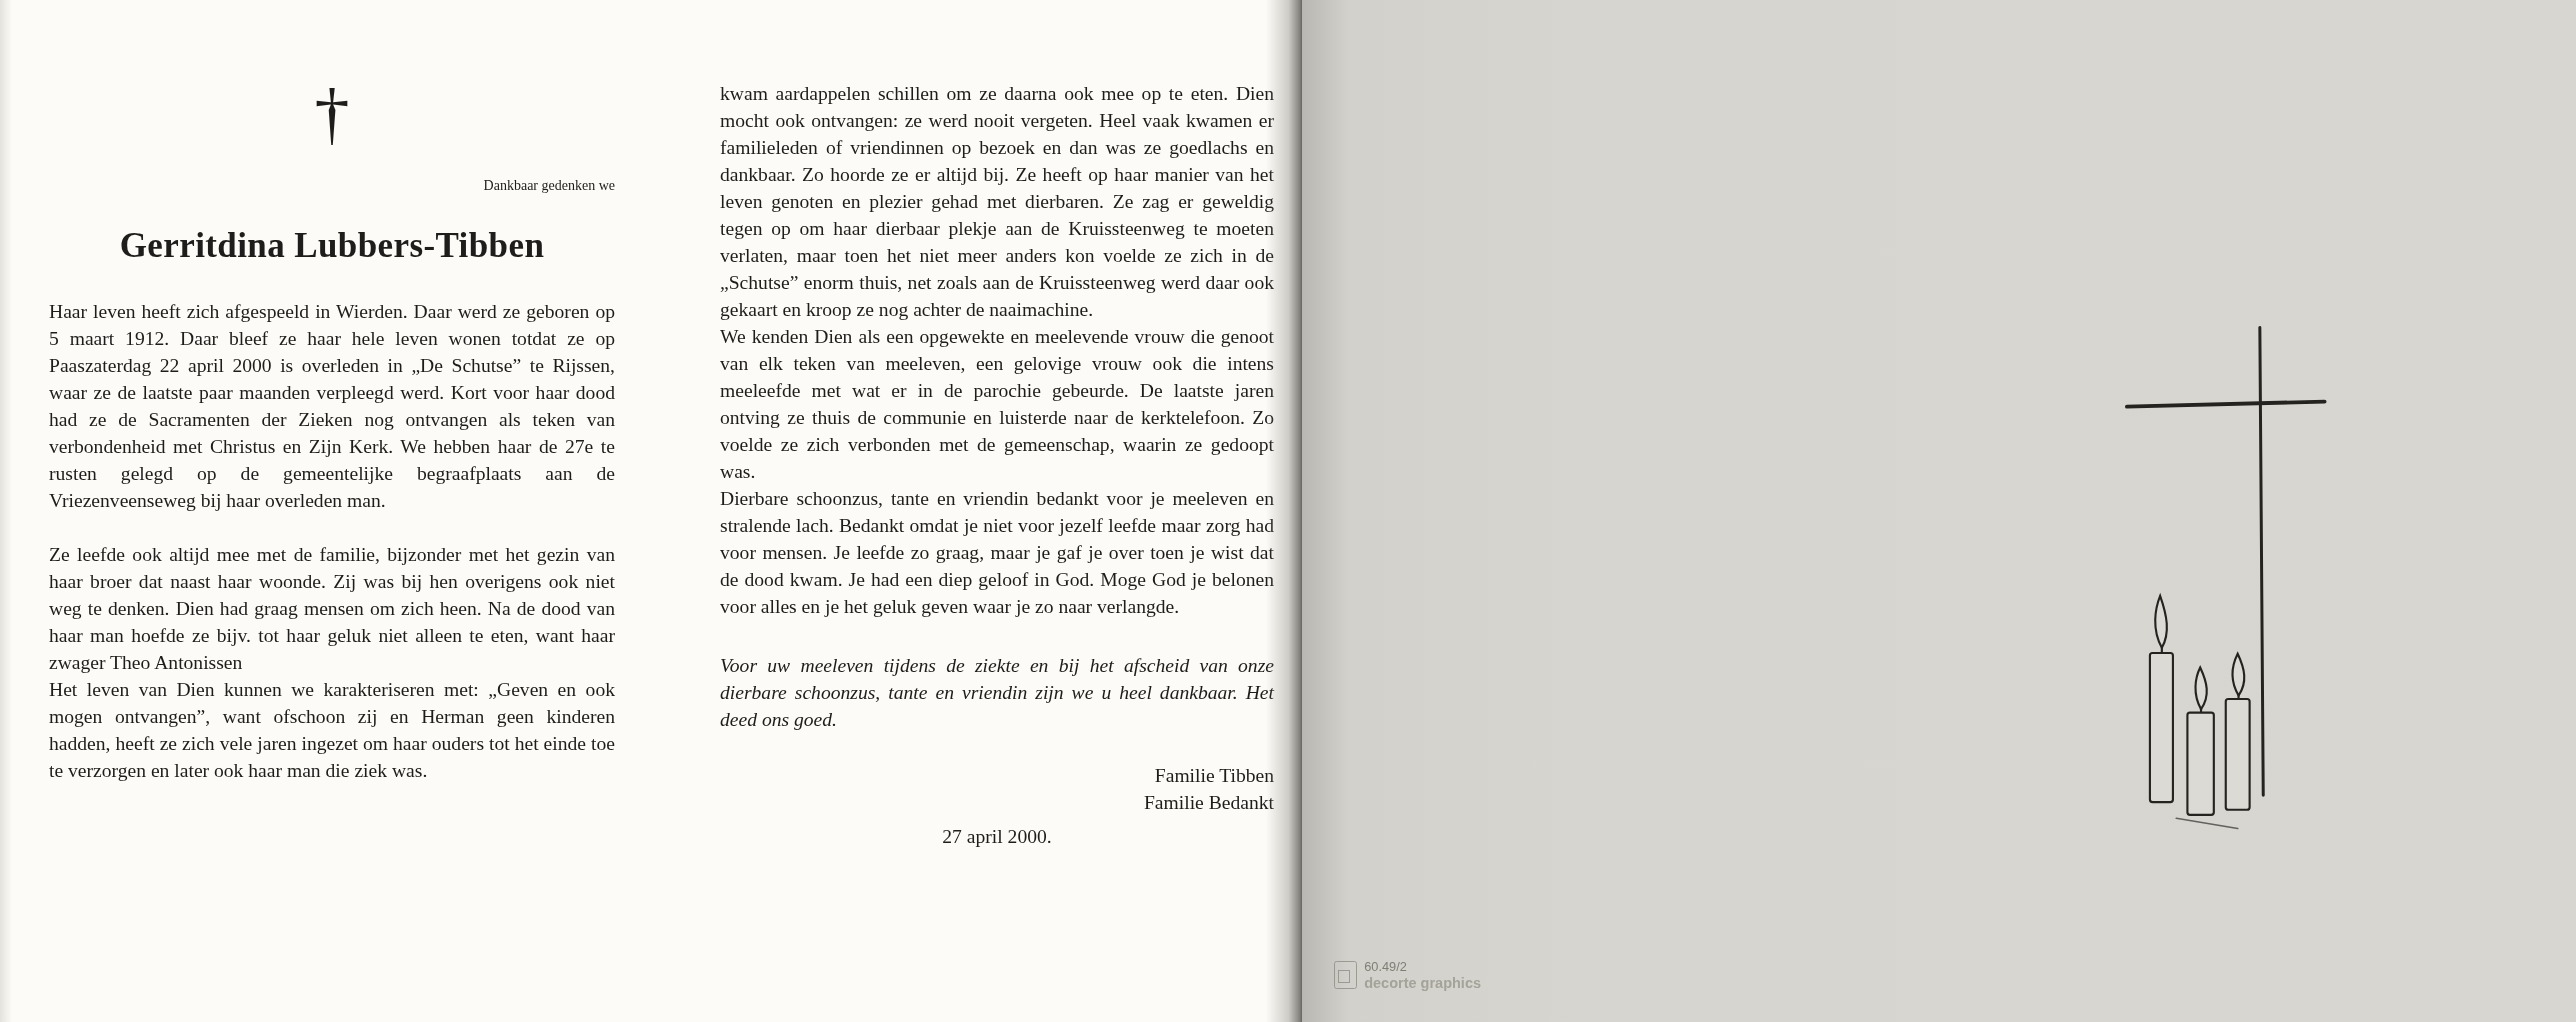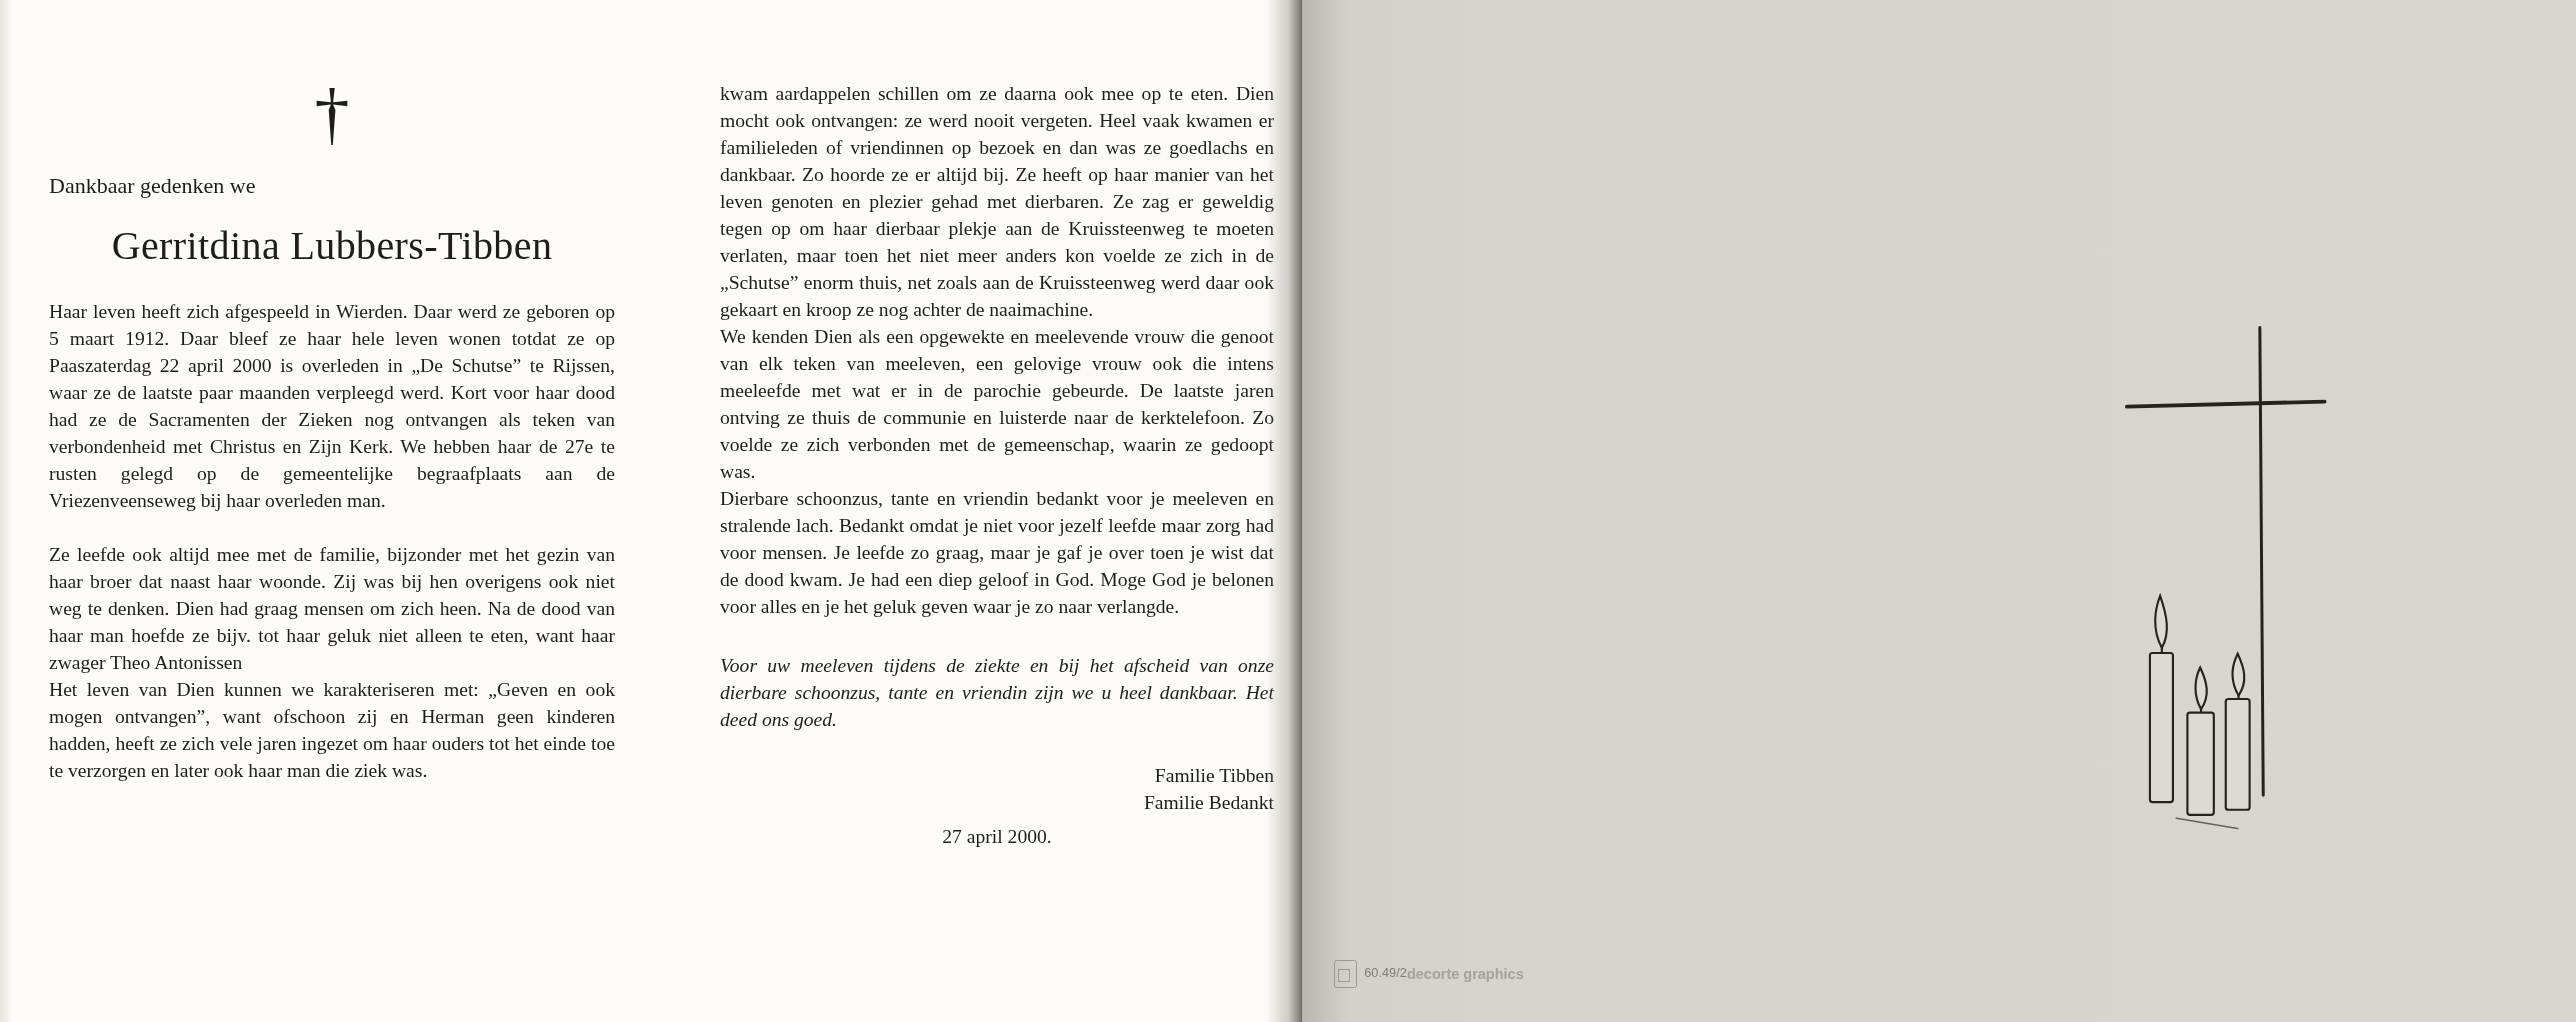--- a/index.html
+++ b/index.html
@@ -24,43 +24,43 @@
   
   .page-right{
     position:absolute;left:1302px;top:0;width:1274px;height:1023px;
     background:linear-gradient(to right,#b9b7b1 0px,#d3d1cb 47px,#d7d5cf 273px,#d8d6d1 100%);
   }
   
   .col{position:absolute;text-align:justify;font-size:19.6px;line-height:27px;}
   .col1{left:49px;top:78px;width:566px;}
   .col2{left:720px;top:80px;width:554px;}
   .cross-glyph{font-size:70px;line-height:72px;text-align:center;margin:0 0 20.5px 0;}
-  .intro{text-align:left;font-size:22px;line-height:29px;margin:0 0 27px 0;}
-  .name{text-align:center;font-size:40px;line-height:37px;letter-spacing:0.4px;margin:10px 0 34px 0;font-weight:400;}
+  .intro{text-align:right;font-size:14px;line-height:29px;margin:0 0 27px 0;}
+  .name{text-align:center;font-size:35px;line-height:37px;letter-spacing:0.4px;margin:10px 0 34px 0;font-weight:700;}
   .widow{text-align:center;font-size:19.6px;line-height:28px;margin:0 0 43px 0;}
   .col p{margin:0;}
   .gap-after{margin:0 0 27px 0 !important;}
   .thanks{font-style:italic;margin:32px 0 0 0 !important;}
   .signatures{margin:29px 0 0 55%;text-align:right;line-height:27px;}
   .date{margin:6.8px 0 0 0 !important;text-align:center;}
   
   .printer-mark{
     position:absolute;left:32px;top:960px;
     display:flex;align-items:center;gap:7.7px;
     font-family:"Liberation Sans", sans-serif;
   }
   .printer-logo{
     width:20.5px;height:25.6px;border:1.7px solid #8f8e85;border-radius:2.6px;
     position:relative;opacity:.8;
   }
   .printer-logo::after{
     content:"";position:absolute;left:3.4px;top:7.7px;width:9.4px;height:11px;
     border:1.7px solid #8f8e85;
   }
-  .printer-text{display:flex;flex-direction:row;justify-content:center;}
+  .printer-text{display:flex;flex-direction:column;justify-content:center;}
   .printer-code{font-size:12.8px;line-height:14.5px;color:#7f7e75;}
   .printer-name{font-size:14.5px;line-height:16px;color:#a4a39a;font-weight:bold;}
   .illustration{position:absolute;left:0;top:0;}
 </style>
 </head>
 <body>
 
 <div class="scan">
 
   <div class="page-left">

